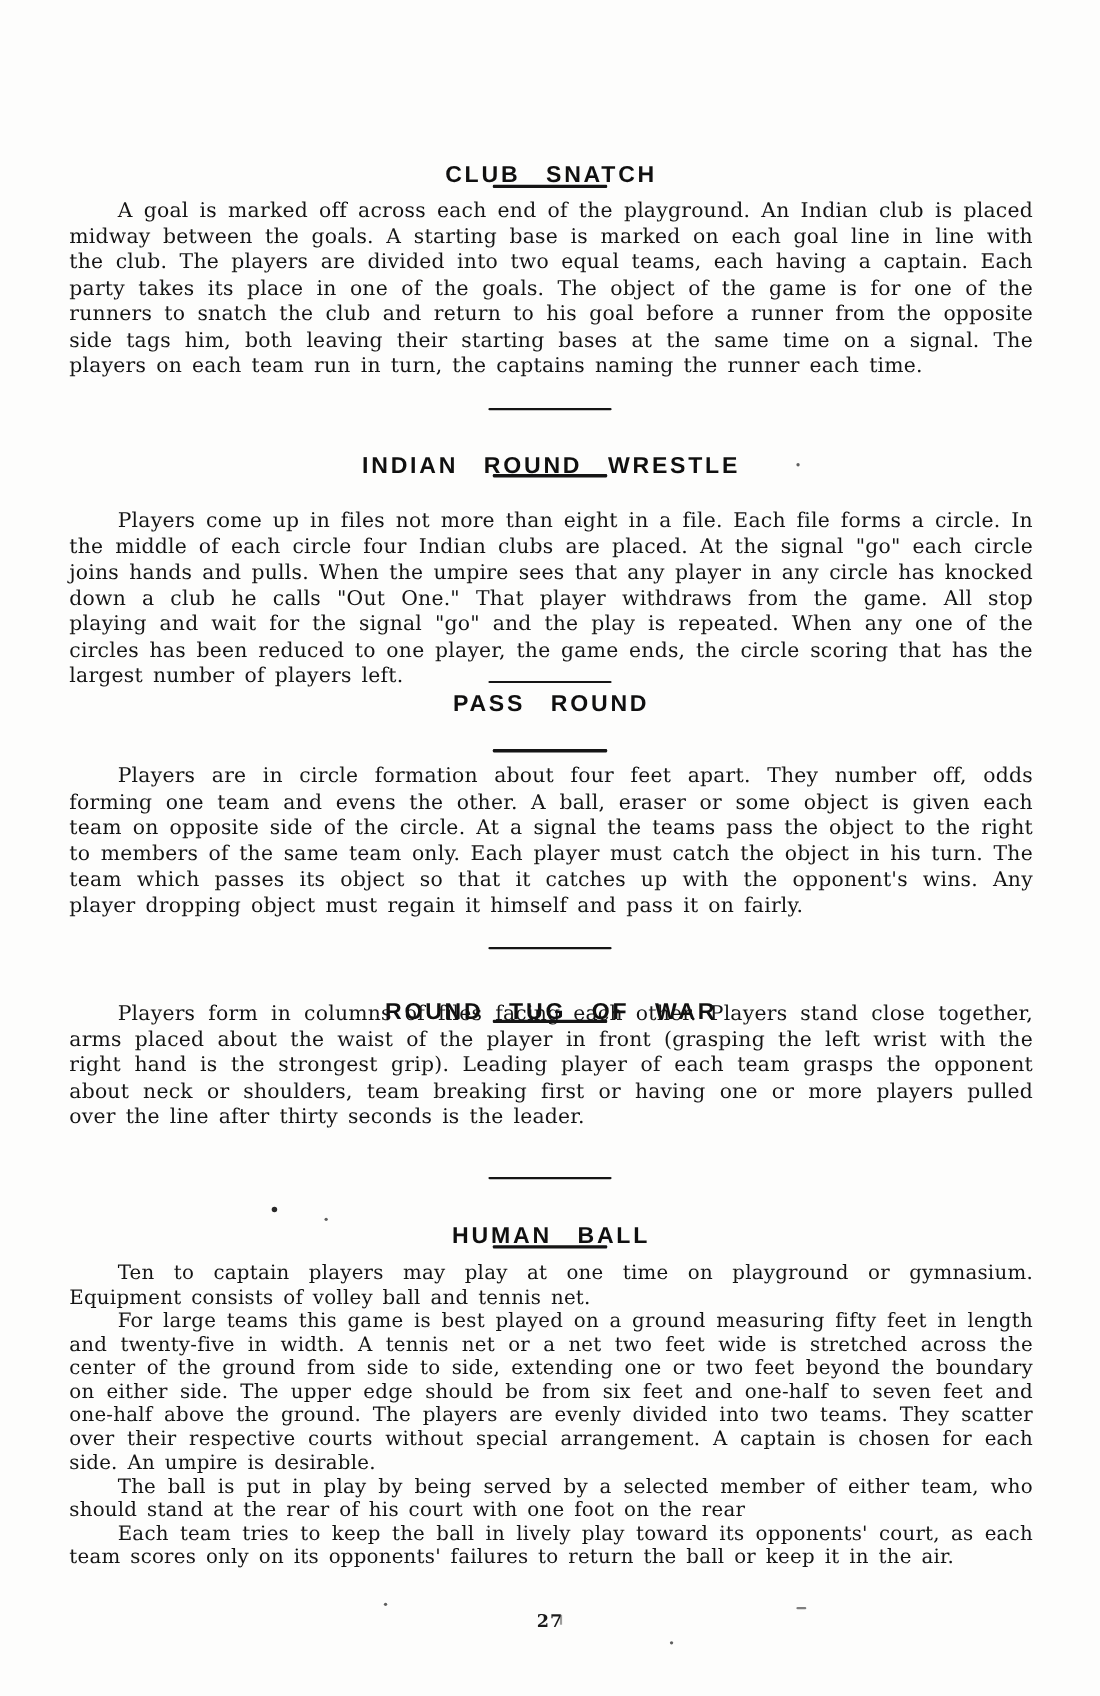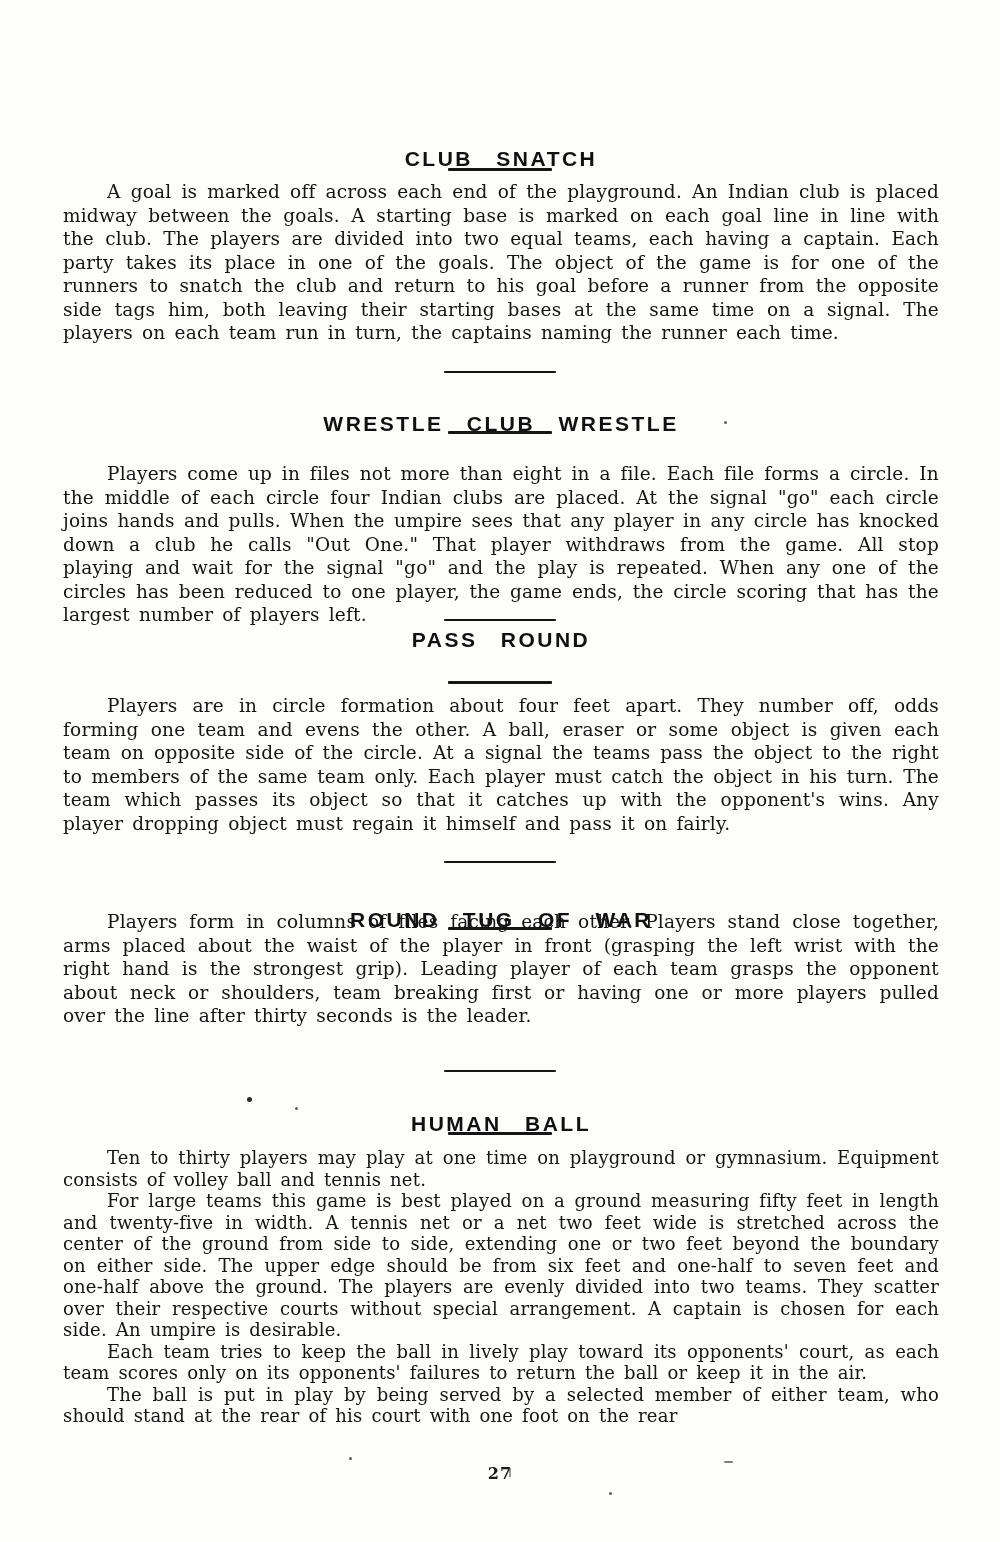--- a/index.html
+++ b/index.html
@@ -66,21 +66,21 @@
 
 <div class="page">
 
   <h2 class="abs section-title" style="top:131px">CLUB SNATCH</h2>
   <div class="abs rule" style="top:168px"></div>
   <div class="abs para-block" style="top:180px">
     <p class="para">A goal is marked off across each end of the playground. An Indian club is placed midway between the goals. A starting base is marked on each goal line in line with the club. The players are divided into two equal teams, each having a captain. Each party takes its place in one of the goals. The object of the game is for one of the runners to snatch the club and return to his goal before a runner from the opposite side tags him, both leaving their starting bases at the same time on a signal. The players on each team run in turn, the captains naming the runner each time.</p>
   </div>
   <div class="abs rule thin" style="top:371px"></div>
 
-  <h2 class="abs section-title" style="top:396px">WRESTLE CLUB WRESTLE</h2>
+  <h2 class="abs section-title" style="top:396px">INDIAN ROUND WRESTLE</h2>
   <div class="abs rule" style="top:431px"></div>
   <div class="abs para-block" style="top:462px">
     <p class="para">Players come up in files not more than eight in a file. Each file forms a circle. In the middle of each circle four Indian clubs are placed. At the signal "go" each circle joins hands and pulls. When the umpire sees that any player in any circle has knocked down a club he calls "Out One." That player withdraws from the game. All stop playing and wait for the signal "go" and the play is repeated. When any one of the circles has been reduced to one player, the game ends, the circle scoring that has the largest number of players left.</p>
   </div>
   <div class="abs rule thin" style="top:619px"></div>
 
   <h2 class="abs section-title" style="top:612px">PASS ROUND</h2>
   <div class="abs rule" style="top:681px"></div>
   <div class="abs para-block" style="top:694px">
     <p class="para">Players are in circle formation about four feet apart. They number off, odds forming one team and evens the other. A ball, eraser or some object is given each team on opposite side of the circle. At a signal the teams pass the object to the right to members of the same team only. Each player must catch the object in his turn. The team which passes its object so that it catches up with the opponent's wins. Any player dropping object must regain it himself and pass it on fairly.</p>
@@ -90,24 +90,24 @@
   <h2 class="abs section-title" style="top:892px">ROUND TUG OF WAR</h2>
   <div class="abs rule" style="top:927px"></div>
   <div class="abs para-block" style="top:910px">
     <p class="para">Players form in columns of files facing each other. Players stand close together, arms placed about the waist of the player in front (grasping the left wrist with the right hand is the strongest grip). Leading player of each team grasps the opponent about neck or shoulders, team breaking first or having one or more players pulled over the line after thirty seconds is the leader.</p>
   </div>
   <div class="abs rule thin" style="top:1070px"></div>
 
   <h2 class="abs section-title" style="top:1096px">HUMAN BALL</h2>
   <div class="abs rule" style="top:1132px"></div>
   <div class="abs para-block tight" style="top:1147px">
-    <p class="para">Ten to thirty players may play at one time on playground or gymnasium. Equipment consists of volley ball and tennis net.</p>
+    <p class="para">Ten to captain players may play at one time on playground or gymnasium. Equipment consists of volley ball and tennis net.</p>
     <p class="para">For large teams this game is best played on a ground measuring fifty feet in length and twenty-five in width. A tennis net or a net two feet wide is stretched across the center of the ground from side to side, extending one or two feet beyond the boundary on either side. The upper edge should be from six feet and one-half to seven feet and one-half above the ground. The players are evenly divided into two teams. They scatter over their respective courts without special arrangement. A captain is chosen for each side. An umpire is desirable.</p>
+    <p class="para">The ball is put in play by being served by a selected member of either team, who should stand at the rear of his court with one foot on the rear</p>
     <p class="para">Each team tries to keep the ball in lively play toward its opponents' court, as each team scores only on its opponents' failures to return the ball or keep it in the air.</p>
-    <p class="para">The ball is put in play by being served by a selected member of either team, who should stand at the rear of his court with one foot on the rear</p>
   </div>
 
   <div class="abs page-number" style="top:1464px">27</div>
 
   <div class="speck s4" style="left:247px; top:1097px"></div>
   <div class="speck s2" style="left:295px; top:1107px"></div>
   <div class="speck s2" style="left:724px; top:421px"></div>
   <div class="speck dash" style="left:724px; top:1461px"></div>
   <div class="speck s2" style="left:349px; top:1457px"></div>
   <div class="speck colon" style="left:509px; top:1468px"></div>

